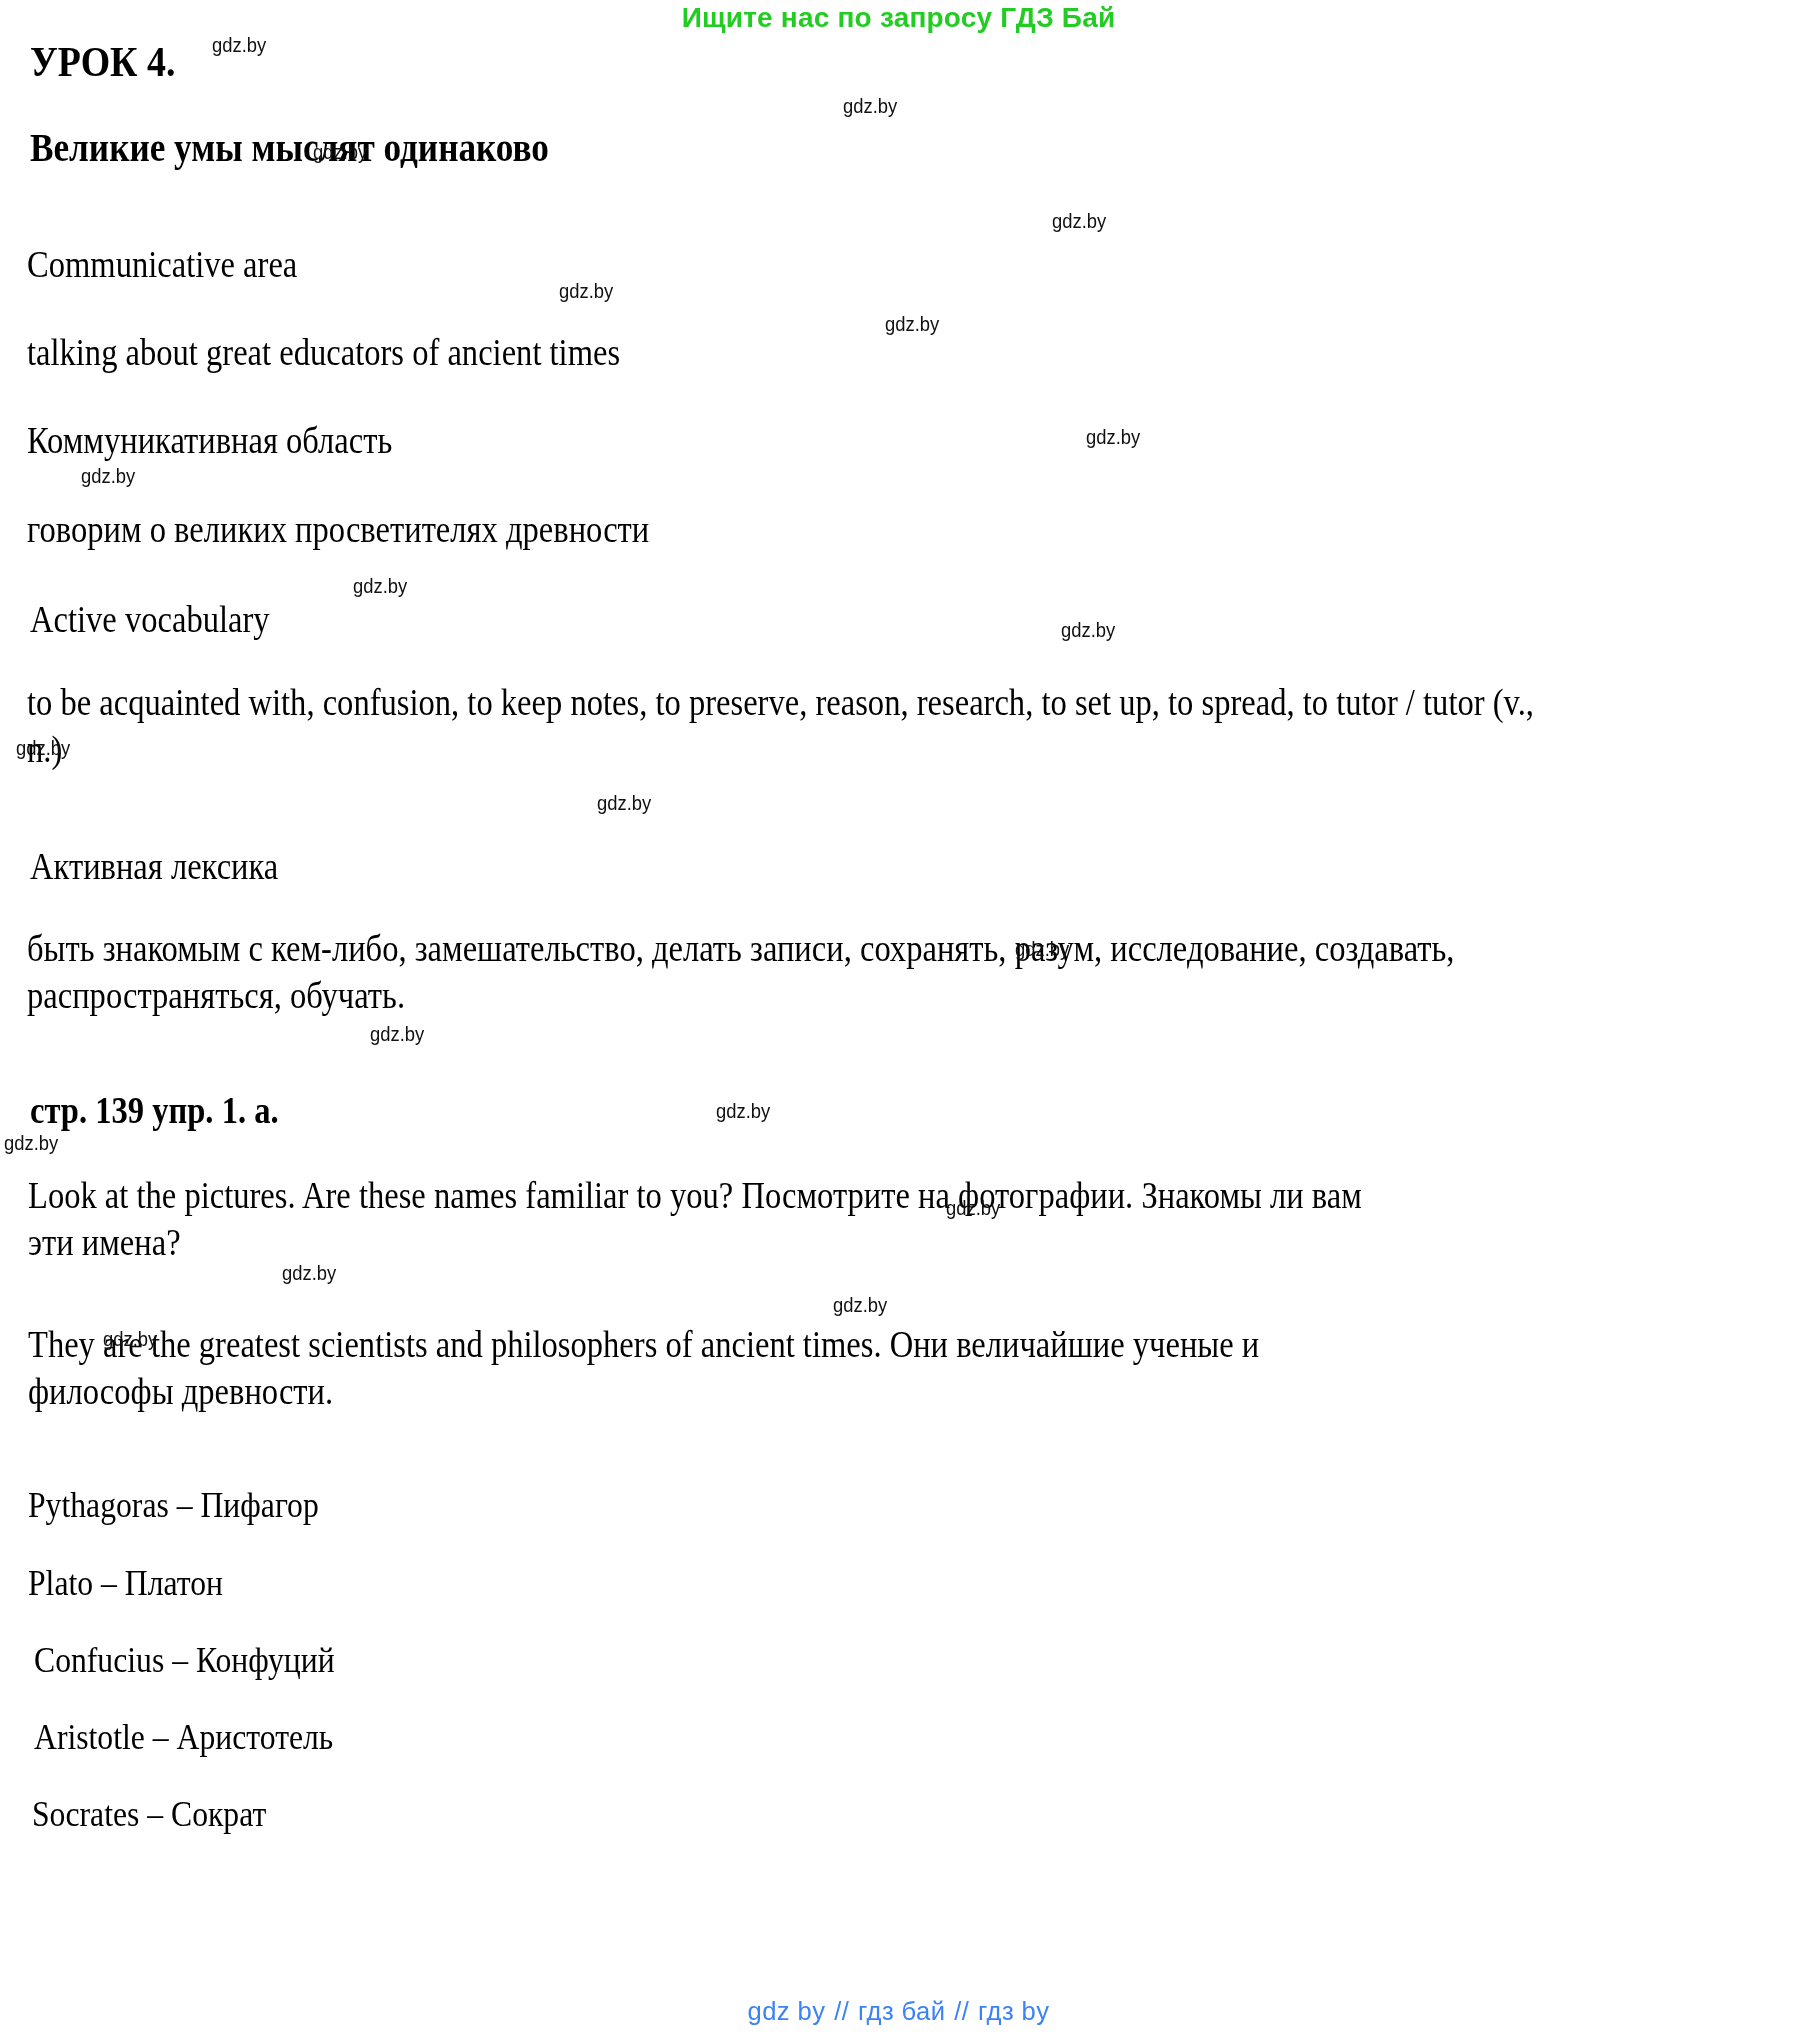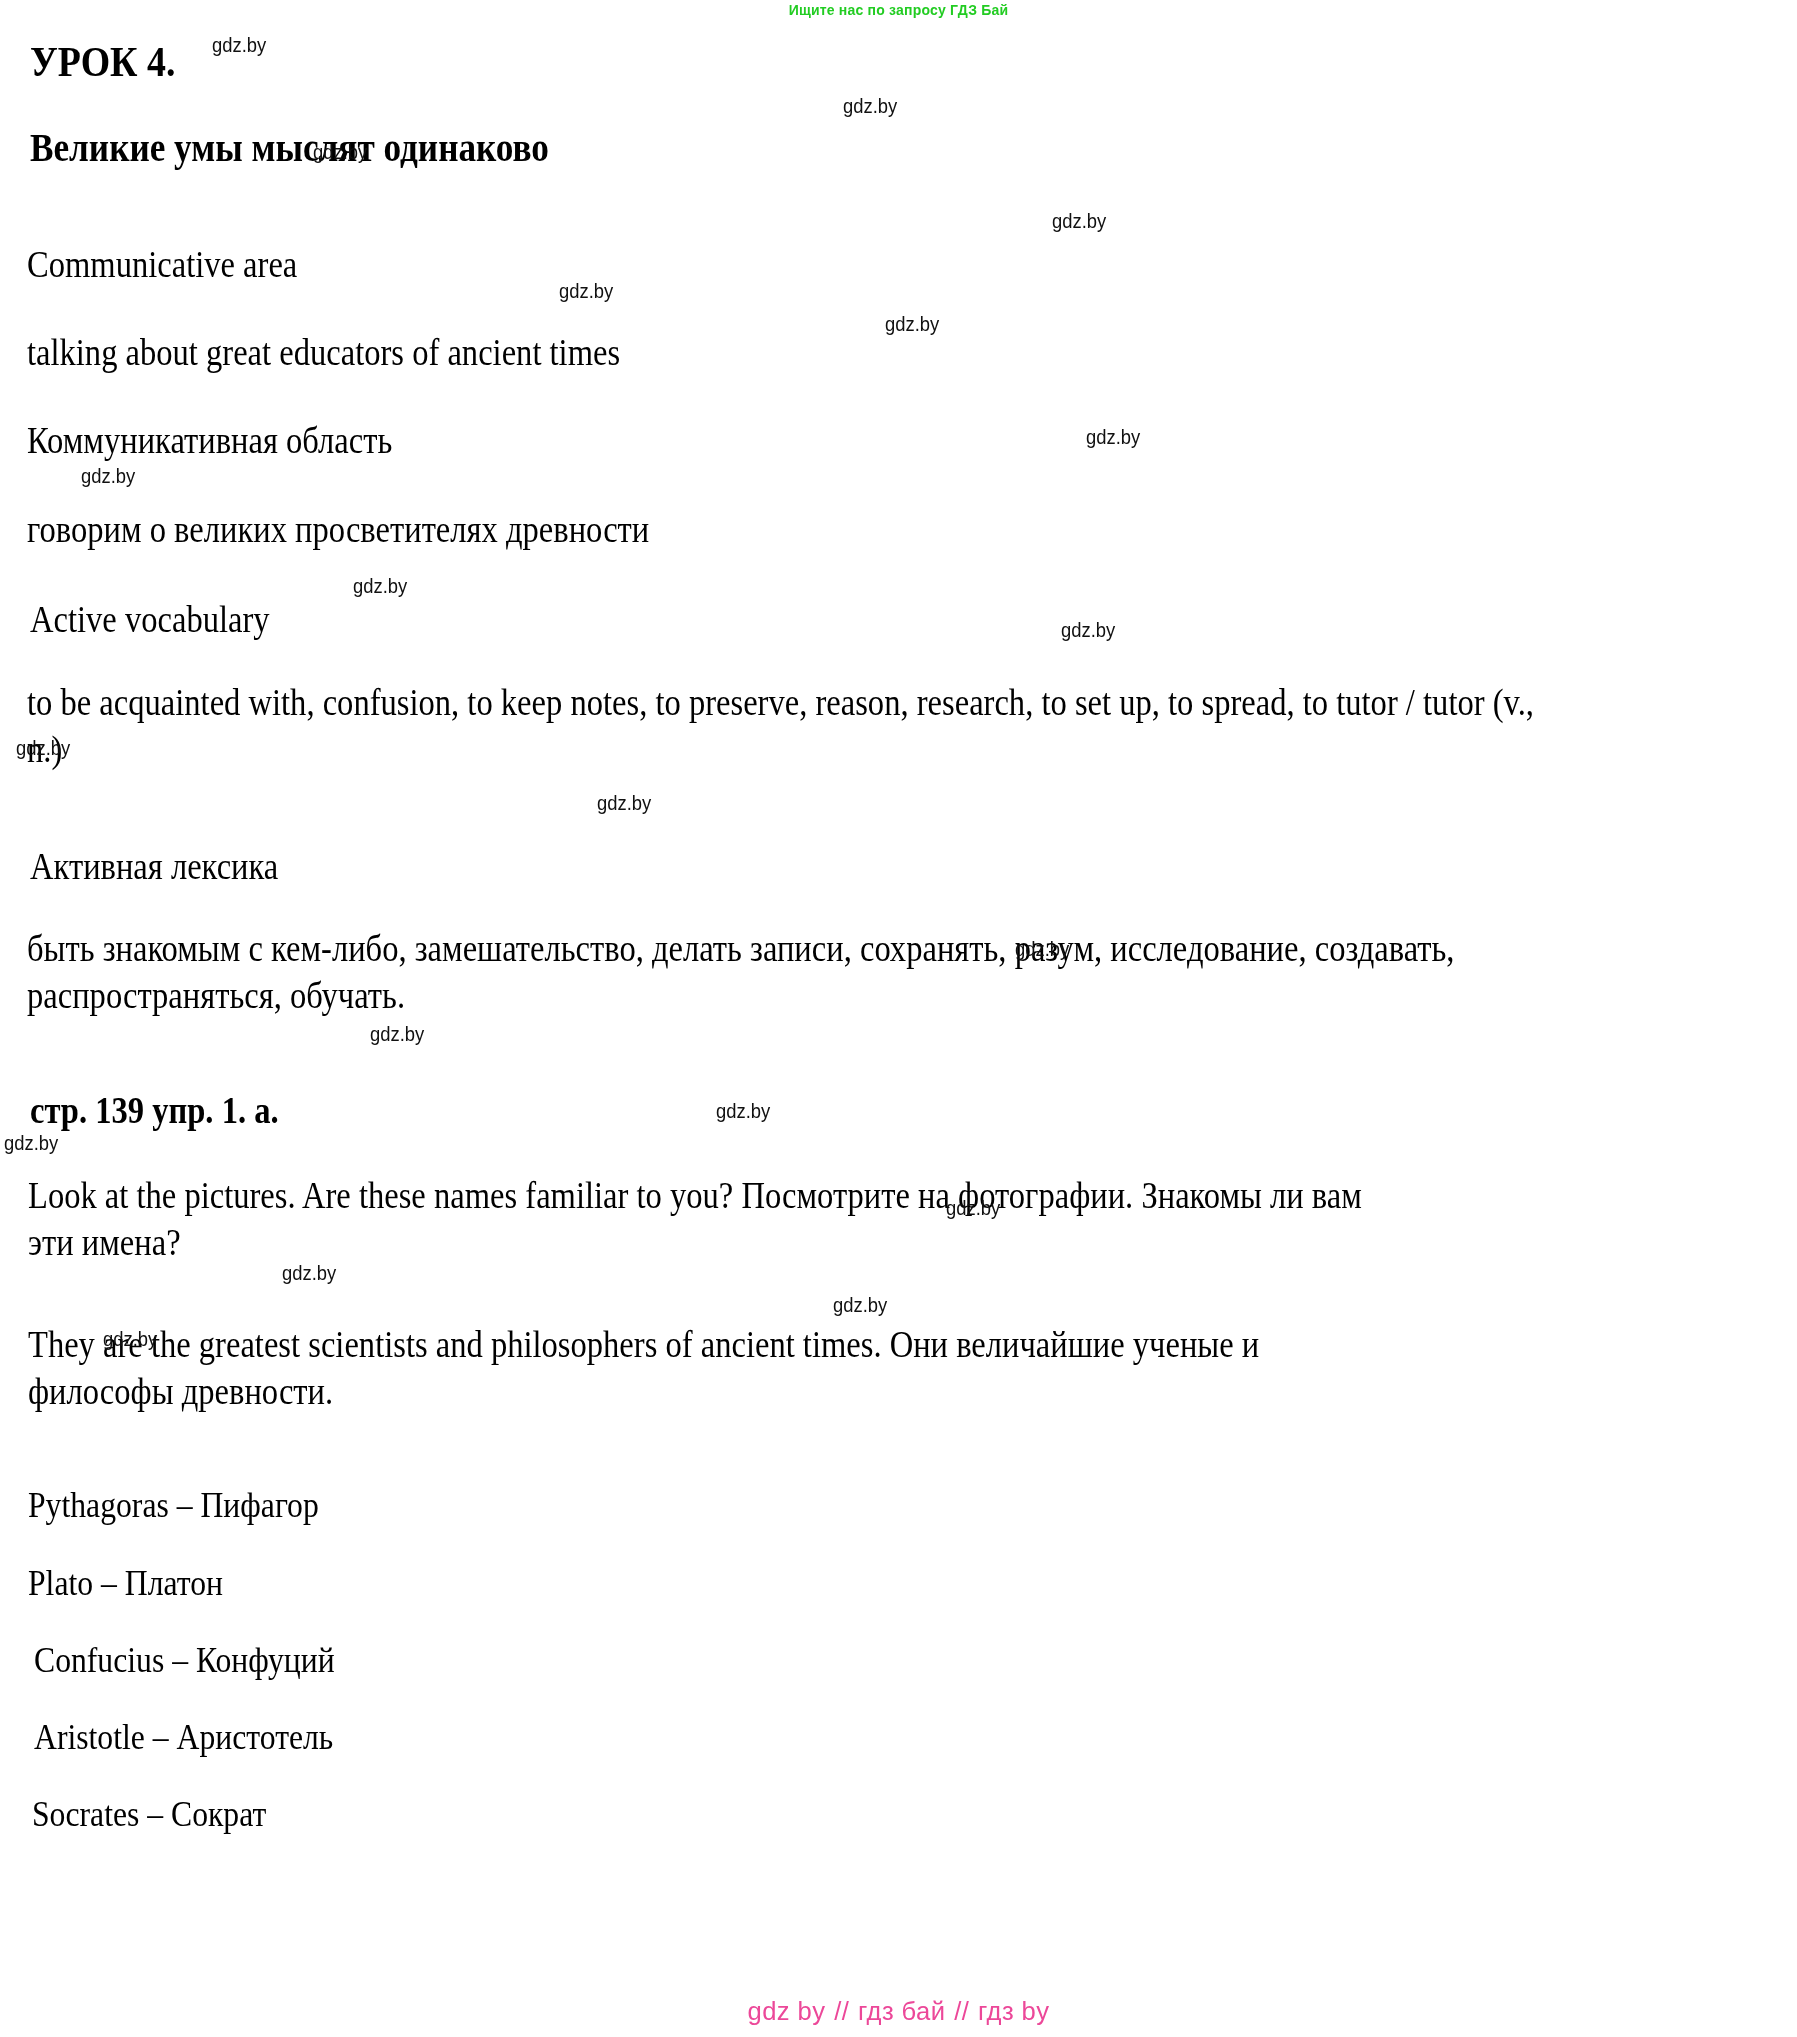--- a/index.html
+++ b/index.html
@@ -19,21 +19,21 @@
   }
 
   
   .promo-header {
     position: absolute;
     top: 1.8px;
     left: 0;
     width: 100%;
     text-align: center;
     font-family: "Liberation Sans", "DejaVu Sans", sans-serif;
-    font-size: 14px;
+    font-size: 28px;
     font-weight: 700;
     letter-spacing: 0.2px;
     color: #22cc22;
     white-space: nowrap;
   }
 
   
   .doc {
     position: absolute;
     left: 26.5px;
@@ -94,21 +94,21 @@
     left: 0;
     bottom: 12.4px;
     width: 100%;
     text-align: center;
     font-family: "Liberation Sans", "DejaVu Sans", sans-serif;
     font-size: 25.6px;
     color: #5a1d8e;
     letter-spacing: 0.4px;
     white-space: nowrap;
   }
-  .footer-links span { color: #ec4899; }
+  .footer-links span { color: #3b82f6; }
   .footer-sep { padding: 0 8.8px; }
 </style>
 </head>
 <body>
 
 <div id="page">
 
   <div class="promo-header">Ищите нас по запросу ГДЗ Бай</div>
 
   <div class="doc">

